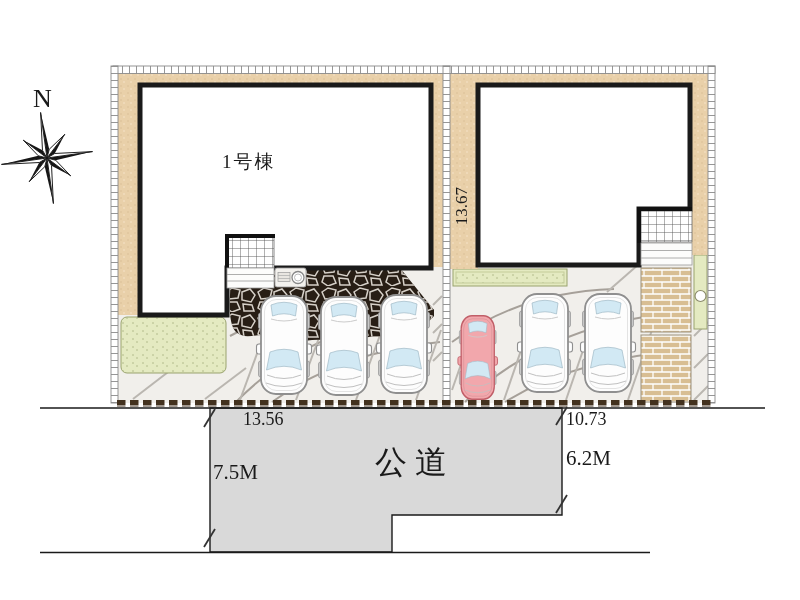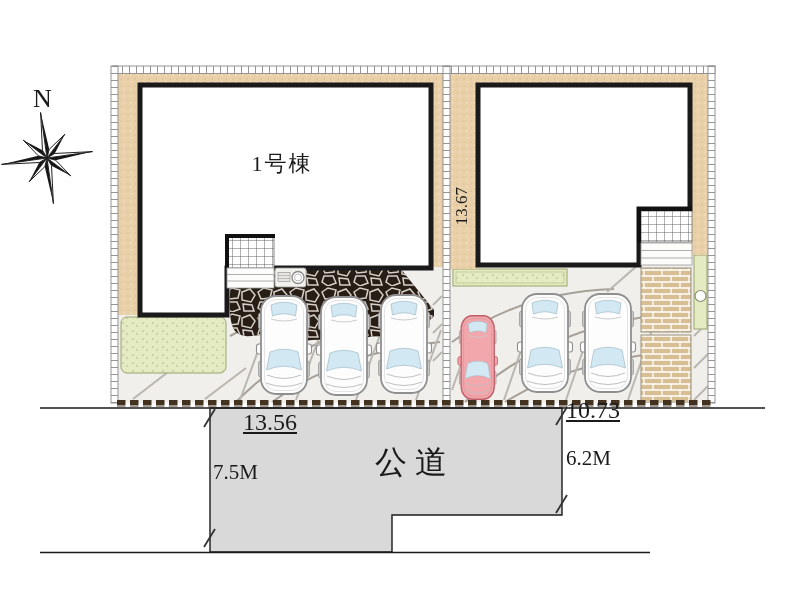--- a/index.html
+++ b/index.html
@@ -5,22 +5,22 @@
   :root{
     --tan:#e9d0a9; --lawn-green:#e4eac1; --brick:#d8be93; --cobble:#281e15;
     --road-gray:#d9d9d9; --ground:#f1efeb; --car-white:#fdfdfd; --car-pink:#f2a7ac;
     --glass-blue:#d2e9f4; --outline:#1a1a1a;
   }
   html,body{margin:0;padding:0;background:#fff;}
   #canvas{position:relative;width:800px;height:600px;background:#fff;overflow:hidden;
           font-family:"Liberation Serif","DejaVu Serif",serif;color:var(--outline);}
   #plan-svg{position:absolute;left:0;top:0;}
   .lbl{position:absolute;white-space:nowrap;color:#1a1a1a;}
-  .lbl-building{font-size:22px;letter-spacing:2px;width:120px;text-align:center;}
-  .lbl-dim{font-size:24px;text-decoration:underline;}
+  .lbl-building{font-size:19px;letter-spacing:2px;width:120px;}
+  .lbl-dim{font-size:18px;}
   .lbl-rot{transform:rotate(-90deg);transform-origin:center center;font-size:17px;width:54px;text-align:center;}
   .lbl-road{font-size:32px;letter-spacing:8px;}
   .lbl-width{font-size:21px;}
   .lbl-north{font-size:26px;}
   .white-car{--car-body:var(--car-white); --car-stroke:#8f8f8f;}
   .pink-car{--car-body:var(--car-pink); --car-stroke:#c05f68;}
 </style>
 </head>
 <body>
 
@@ -236,18 +236,18 @@
       <path d="M-46,0 L-8.3,3.4 L0,0 Z"></path>
           <path d="M-21,-21 L-8.3,-3.4 L0,0 Z"></path>
     </g>
   </g>
 </svg>
 
 <span class="lbl lbl-north" style="left:33px;top:84px;">N</span>
 <span class="lbl lbl-building" style="left:222px;top:149px;">1号棟</span>
 <span class="lbl lbl-rot" style="left:435px;top:196px;">13.67</span>
 <span class="lbl lbl-dim" style="left:243px;top:409px;">13.56</span>
-<span class="lbl lbl-dim" style="left:566px;top:397px;">10.73</span>
+<span class="lbl lbl-dim" style="left:566px;top:409px;">10.73</span>
 <span class="lbl lbl-road" style="left:375px;top:441px;">公道</span>
 <span class="lbl lbl-width" style="left:213px;top:460px;">7.5M</span>
 <span class="lbl lbl-width" style="left:566px;top:446px;">6.2M</span>
 
 </div>
 
 </body></html>

